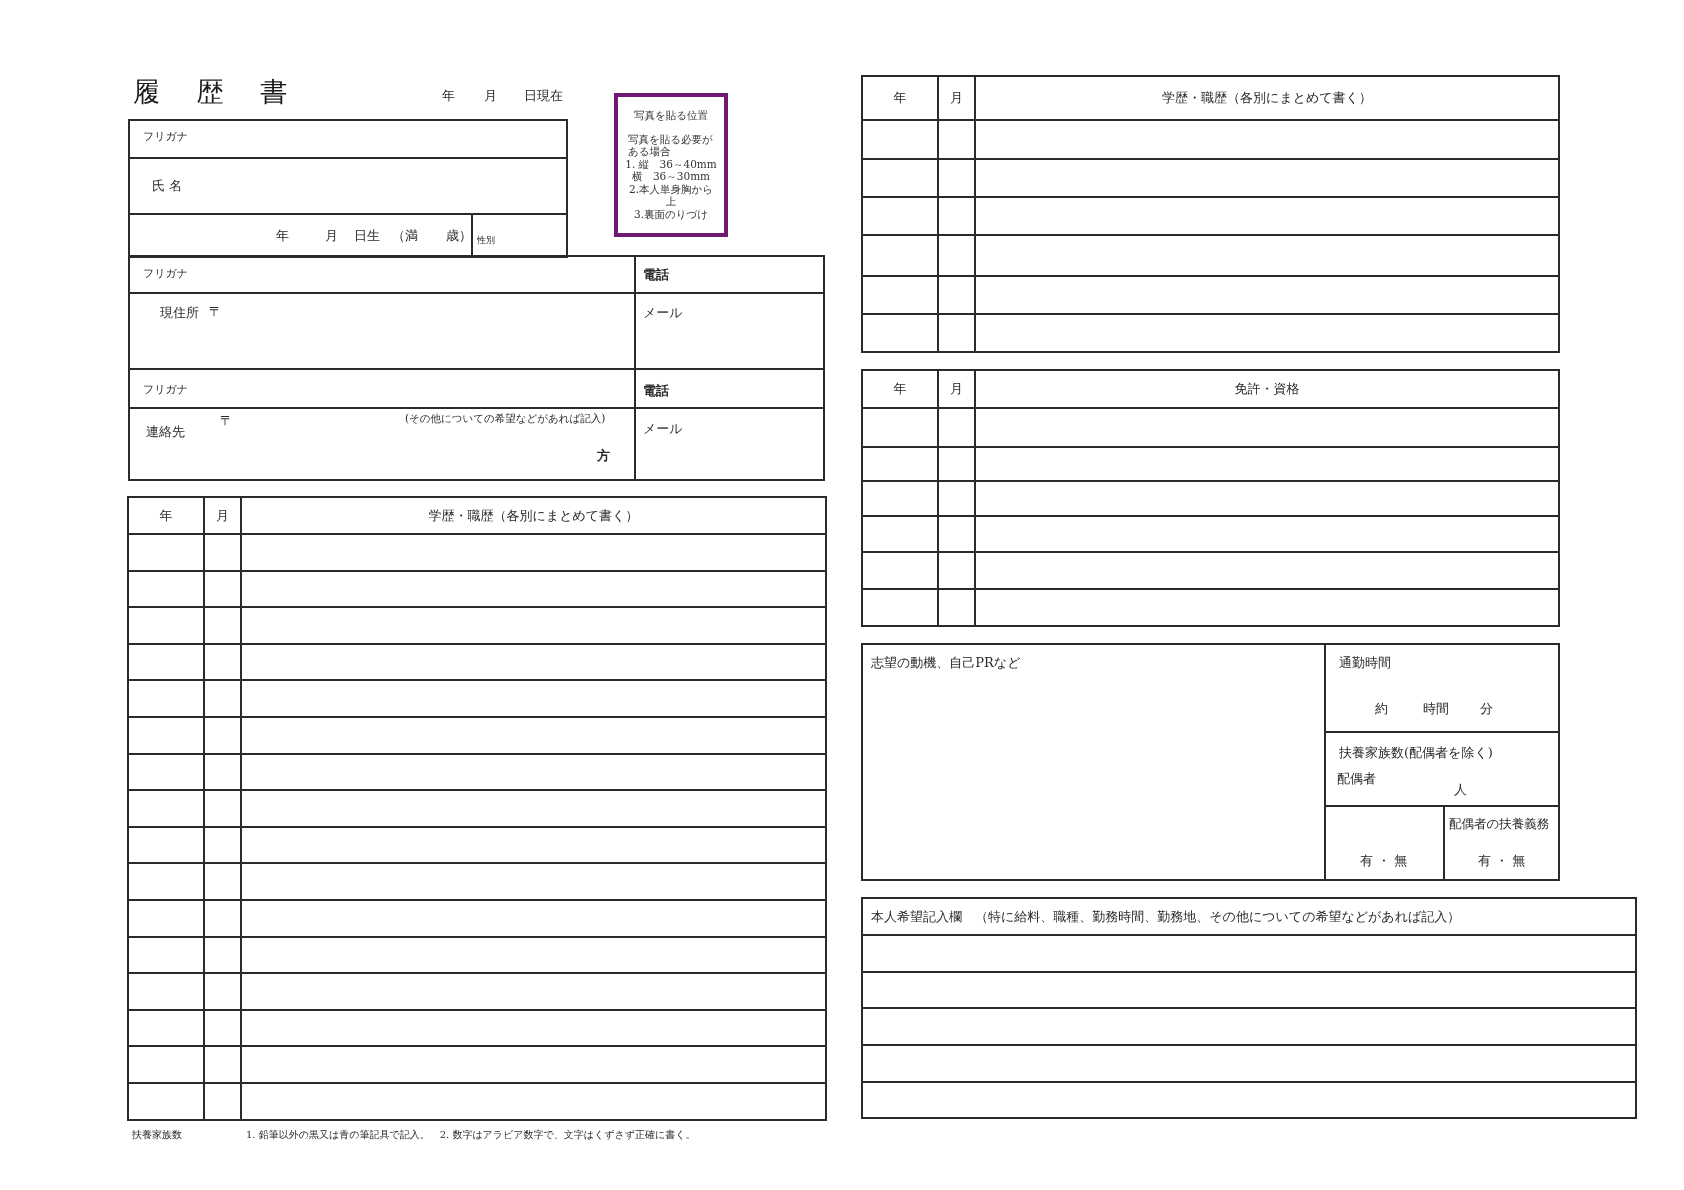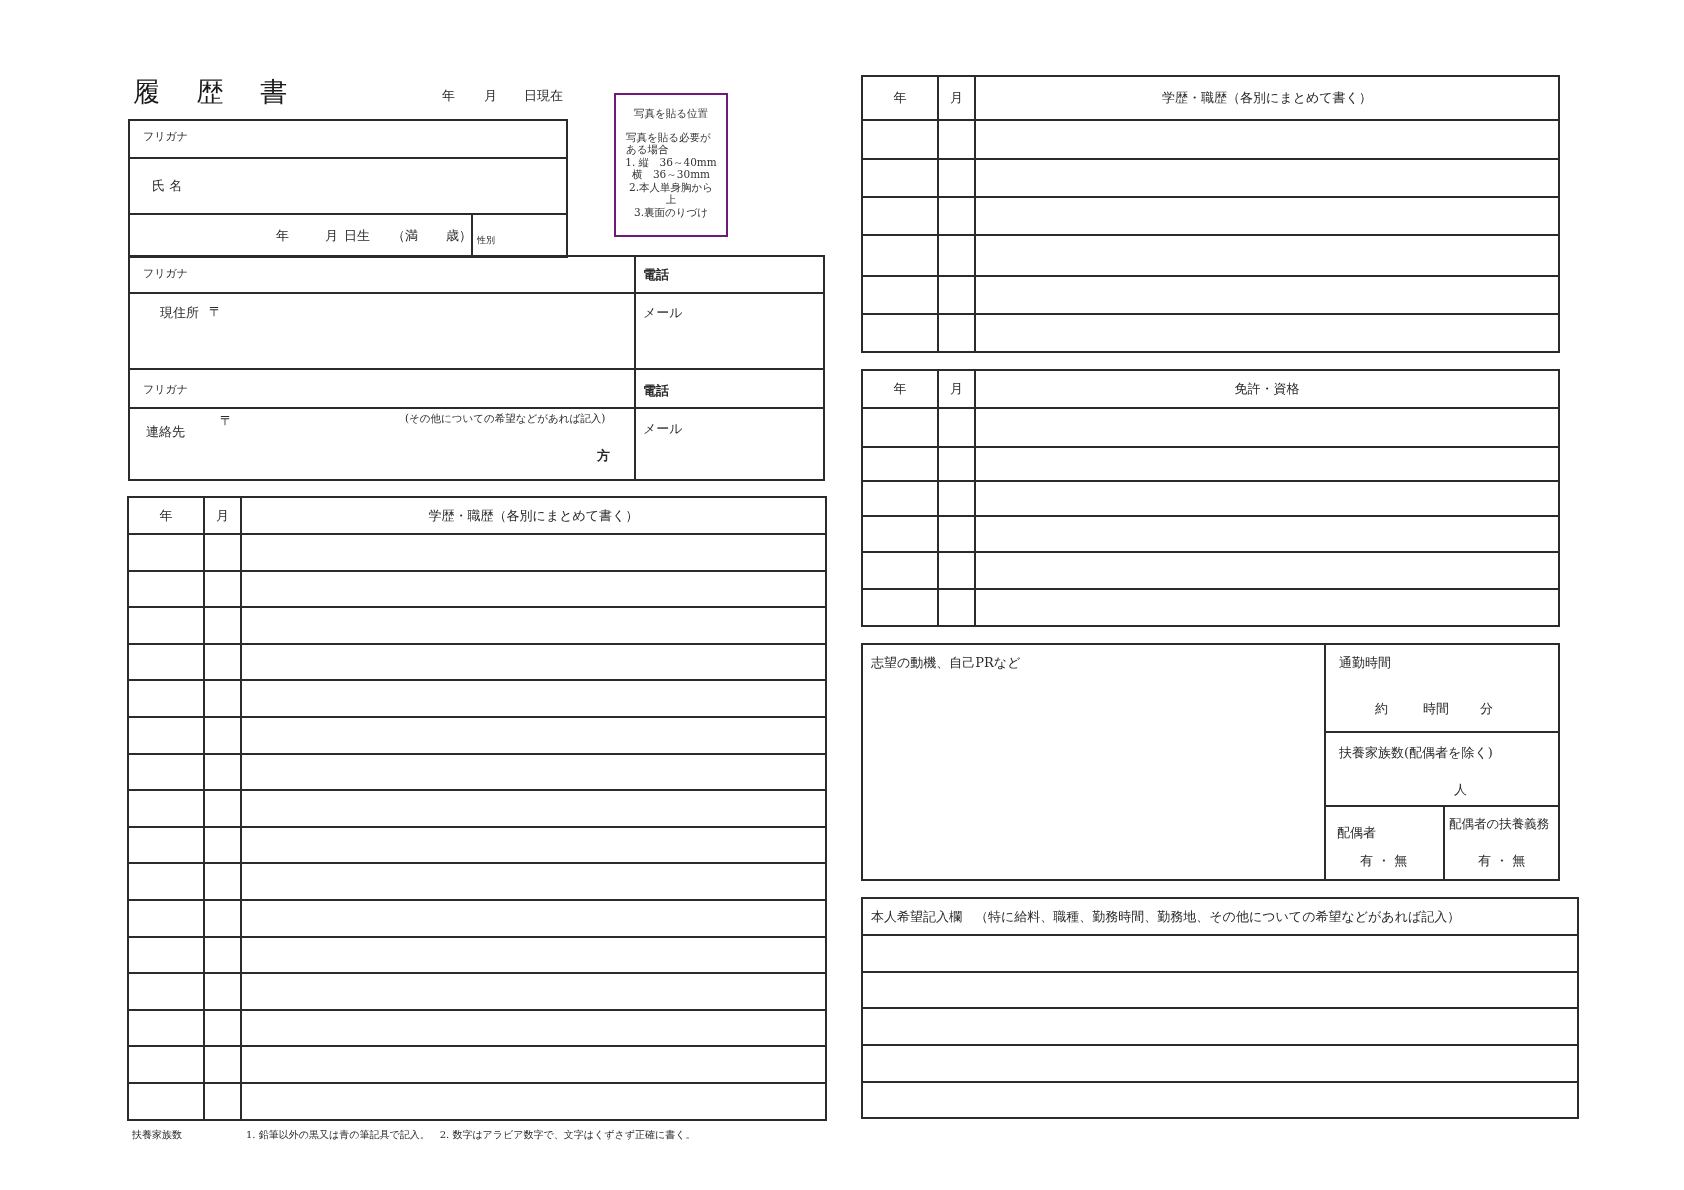--- a/index.html
+++ b/index.html
@@ -7,21 +7,21 @@
   body { position: relative; font-family: "DejaVu Serif", "Liberation Serif", serif; color: #222; }
   .box { position: absolute; border: 2px solid #2b2b2b; }
   .hline { position: absolute; height: 0; border-top: 2px solid #2b2b2b; }
   .vline { position: absolute; width: 0; border-left: 2px solid #2b2b2b; }
   .t { position: absolute; white-space: nowrap; font-size: 13px; line-height: 1; color: #2a2a2a; }
   .sm { font-size: 11px; }
   .xs { font-size: 9px; }
   .title { font-size: 27px; font-weight: normal; letter-spacing: 14px; color: #1a1a1a; }
   .cell { position: absolute; }
   .field { position: absolute; border: none; background: transparent; outline: none; font-family: "DejaVu Serif", serif; font-size: 13px; color: #222; }
-  .photo { position: absolute; border: 2px solid #701a75; text-align: center; font-size: 10.5px; line-height: 12.5px; color: #333; padding-top: 12px; }
+  .photo { position: absolute; border: 4px solid #701a75; text-align: center; font-size: 10.5px; line-height: 12.5px; color: #333; padding-top: 12px; }
   .photo .ph-title { display:block; margin-bottom: 11px; }
   .photo .ph-line { display:block; }
   table.grid { position: absolute; border-collapse: collapse; }
   table.grid td { border: 2px solid #2b2b2b; font-size: 13px; text-align: center; color: #2a2a2a; padding: 0; }
 </style>
 </head>
 <body>
 
 <div class="t title" style="left:133px; top:78px;">履 歴 書</div>
 <div class="t" style="left:442px; top:89px;">年</div>
@@ -44,21 +44,21 @@
 <div class="hline" style="left:128px; top:213px; width:440px;"></div>
 <div class="vline" style="left:471px; top:213px; height:45px;"></div>
 
 <div class="t sm" style="left:143px; top:131px;">フリガナ</div>
 <input class="field" style="left: 220px; top: 124px; width: 340px; height: 28px;" value="">
 <div class="t" style="left:152px; top:179px;">氏 名</div>
 <input class="field" style="left: 220px; top: 164px; width: 340px; height: 44px; font-size: 18px;" value="">
 
 <div class="t" style="left:276px; top:229px;">年</div>
 <div class="t" style="left:325px; top:229px;">月</div>
-<div class="t" style="left:344px; top:229px;">日生</div>
+<div class="t" style="left:354px; top:229px;">日生</div>
 <div class="t" style="left:392px; top:229px;">（満</div>
 <div class="t" style="left:446px; top:229px;">歳）</div>
 <div class="t xs" style="left:477px; top:236px;">性別</div>
 <div class="cell" style="left:474px; top:216px; width:92px; height:40px;"></div>
 
 <div class="box" style="left:128px; top:255px; width:697px; height:226px;"></div>
 <div class="vline" style="left:634px; top:255px; height:226px;"></div>
 <div class="hline" style="left:128px; top:292px; width:697px;"></div>
 <div class="hline" style="left:128px; top:368px; width:697px;"></div>
 <div class="hline" style="left:128px; top:407px; width:697px;"></div>
@@ -285,26 +285,26 @@
 <div class="t" style="left:1339px; top:656px;">通勤時間</div>
 <div class="t" style="left:1375px; top:702px;">約</div>
 <div class="t" style="left:1423px; top:702px;">時間</div>
 <div class="t" style="left:1480px; top:702px;">分</div>
 <div class="cell" style="left:1328px; top:676px; width:228px; height:52px;"></div>
 
 <div class="t" style="left:1339px; top:746px;">扶養家族数(配偶者を除く)</div>
 <div class="t" style="left:1454px; top:783px;">人</div>
 <div class="cell" style="left:1328px; top:766px; width:228px; height:36px;"></div>
 
-<div class="t" style="left:1337px; top:826px;">配偶者</div>
+<div class="t" style="left:1337px; top:772px;">配偶者</div>
 <div class="t" style="left:1360px; top:854px;">有 ・ 無</div>
 <div class="t" style="left:1449px; top:818px; font-size:12.5px;">配偶者の扶養義務</div>
 <div class="t" style="left:1478px; top:854px;">有 ・ 無</div>
 
-<table class="grid" style="left:861px; top:897px; width:718px;">
+<table class="grid" style="left:861px; top:897px; width:776px;">
   <tbody>
       <tr style="height:37px;">
     <td style="text-align:left; padding-left:8px;">本人希望記入欄　（特に給料、職種、勤務時間、勤務地、その他についての希望などがあれば記入）</td>
   </tr>
   <tr style="height:37px;">
         <td></td>
       </tr>
   <tr style="height:36px;">
         <td></td>
       </tr>

